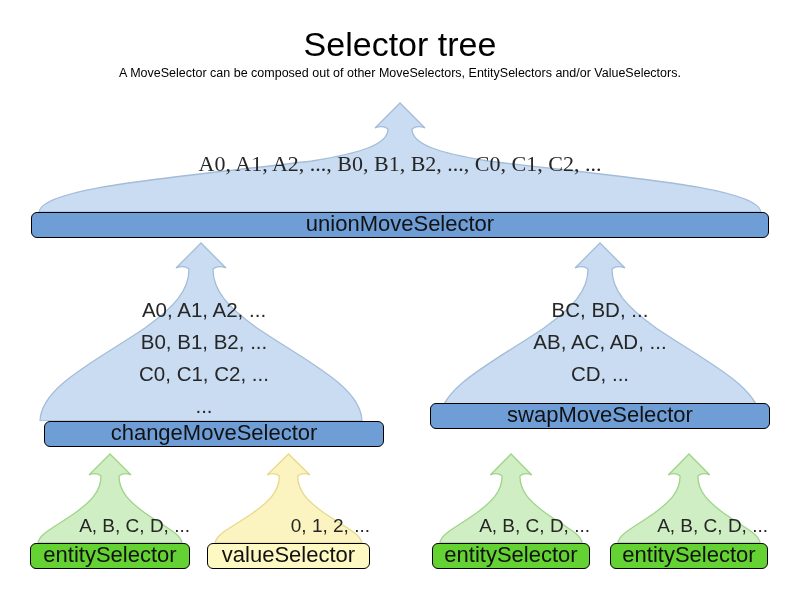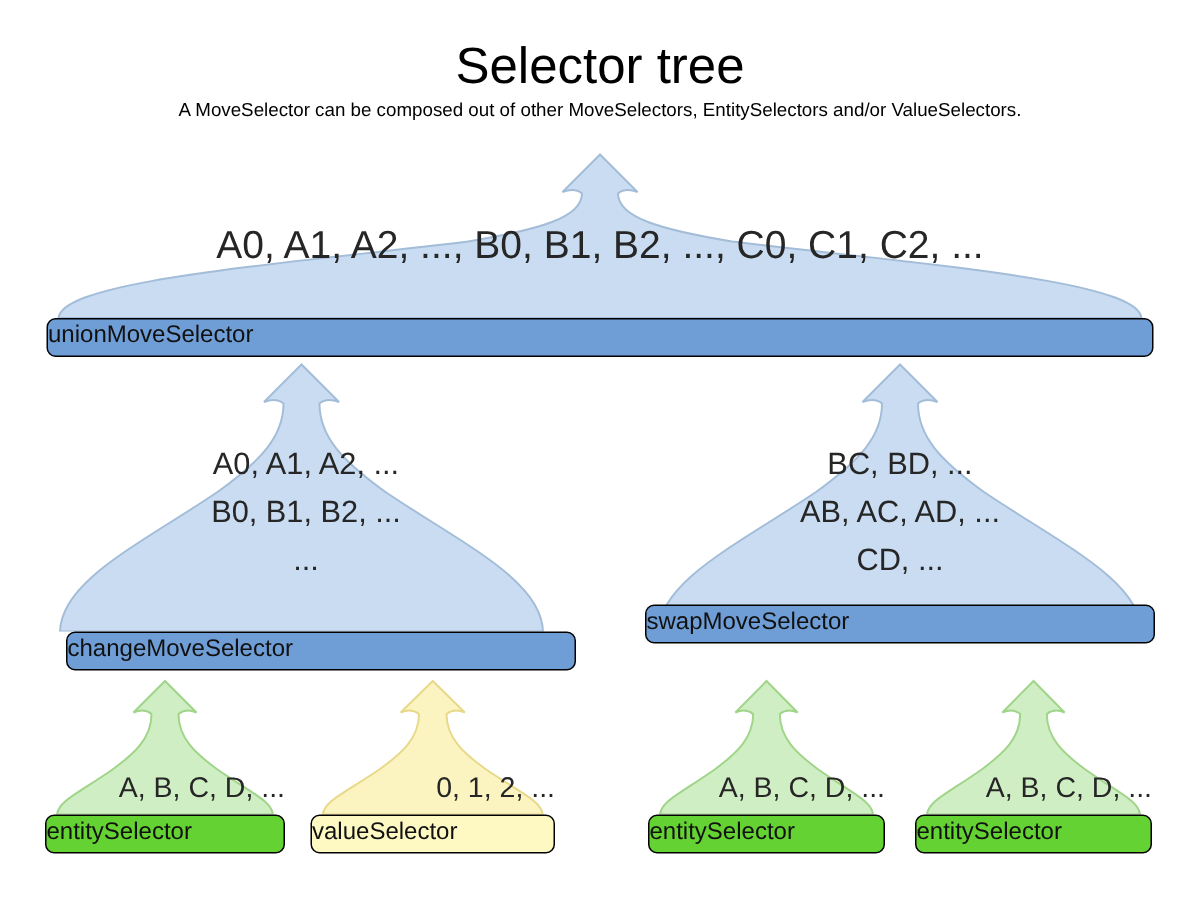--- a/index.html
+++ b/index.html
@@ -14,27 +14,27 @@
     font-size:34px;color:#000;line-height:40px;
   }
   .page-subtitle{
     top:66px;left:0;width:800px;text-align:center;
     font-size:12.5px;color:#000;
   }
   svg.cloud{display:block;}
   .cloud-text{
     text-align:center;color:#262626;
   }
-  .cloud-text.union{top:146px;left:30px;width:740px;font-size:26px;line-height:35px;}
+  .cloud-text.union{top:146px;left:30px;width:740px;font-size:22px;line-height:35px;font-family:Liberation Serif, serif;}
   .cloud-text.mid{top:294px;width:340px;font-size:20.5px;line-height:32px;}
   .cloud-text.small{top:514px;font-size:19px;line-height:24px;text-align:right;}
   .bar{
     box-sizing:border-box;height:26px;
     border:1.6px solid #000;border-radius:6px;
-    text-align:left;font-size:16px;line-height:22px;color:#111;
+    text-align:center;font-size:22px;line-height:22px;color:#111;
   }
   .bar.blue{background:#6f9ed7;}
 </style>
 </head>
 <body>
 
 <div class="abs page-title">Selector tree</div>
 <div class="abs page-subtitle">A MoveSelector can be composed out of other MoveSelectors, EntitySelectors and/or ValueSelectors.</div>
 
 <svg class="abs cloud" style="left:30px;top:101px;" width="740" height="111" viewBox="0 0 740 111" preserveAspectRatio="none">
@@ -44,20 +44,21 @@
   <div>A0, A1, A2, ..., B0, B1, B2, ..., C0, C1, C2, ...</div>
 </div>
 <div class="abs bar blue" style="left:31px;top:212px;width:738px;">unionMoveSelector</div>
 
 <svg class="abs cloud" style="left:31px;top:241px;" width="340" height="180" viewBox="0 0 340 180" preserveAspectRatio="none">
   <path stroke="#a3bdd9" stroke-width="1.3" d="M 170 2 L 145 27 Q 153 24 158 28 C 158 50 143 66 114 87 C 62 122 10 146 9 180 L 331 180 C 330 146 278 122 226 87 C 197 66 182 50 182 28 Q 187 24 195 27 Z" fill="#c9dcf1"></path>
 </svg>
 <div class="abs cloud-text mid" style="left:34px;">
   <div>A0, A1, A2, ...</div>
   <div>B0, B1, B2, ...</div>
+  <div>C0, C1, C2, ...</div>
   <div>...</div>
 </div>
 <div class="abs bar blue" style="left:44px;top:421px;width:340px;">changeMoveSelector</div>
 
 <svg class="abs cloud" style="left:430px;top:241px;" width="340" height="180" viewBox="0 0 340 180" preserveAspectRatio="none">
   <path stroke="#a3bdd9" stroke-width="1.3" d="M 170 2 L 145 27 Q 153 24 158 28 C 158 50 143 66 114 87 C 62 122 10 146 9 180 L 331 180 C 330 146 278 122 226 87 C 197 66 182 50 182 28 Q 187 24 195 27 Z" fill="#c9dcf1"></path>
 </svg>
 <div class="abs cloud-text mid" style="left:430px;">
   <div>BC, BD, ...</div>
   <div>AB, AC, AD, ...</div>

